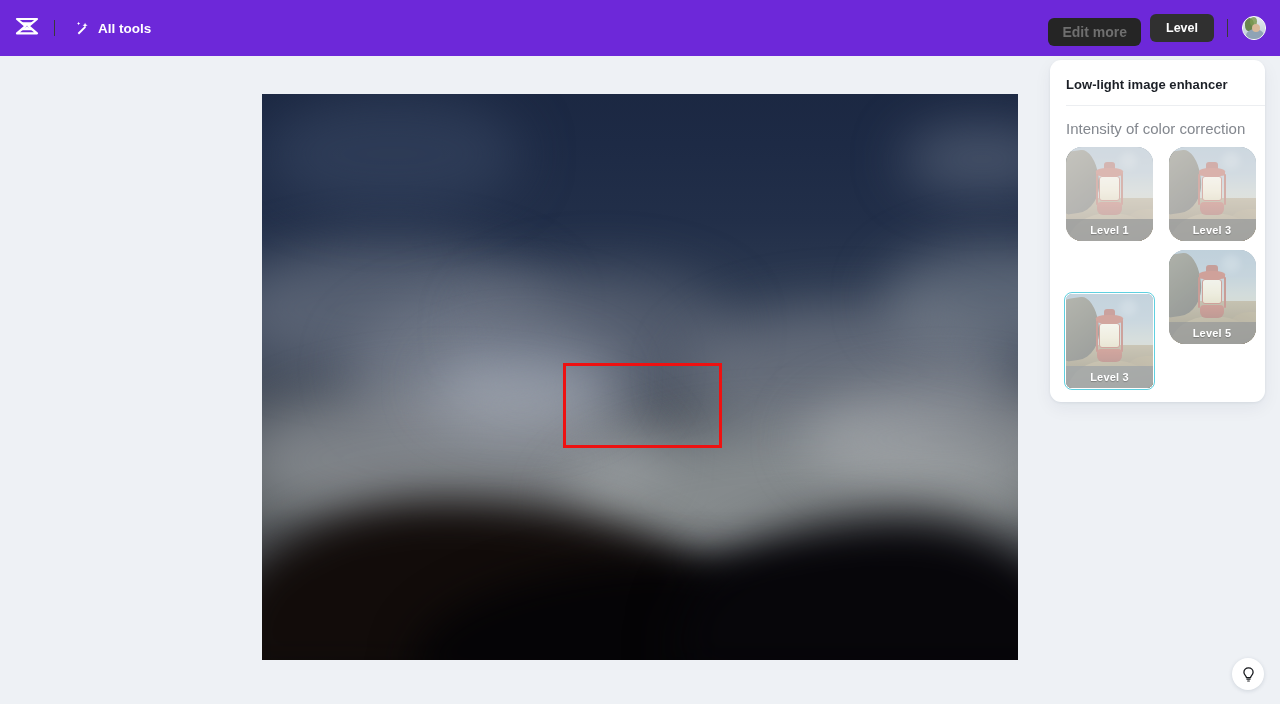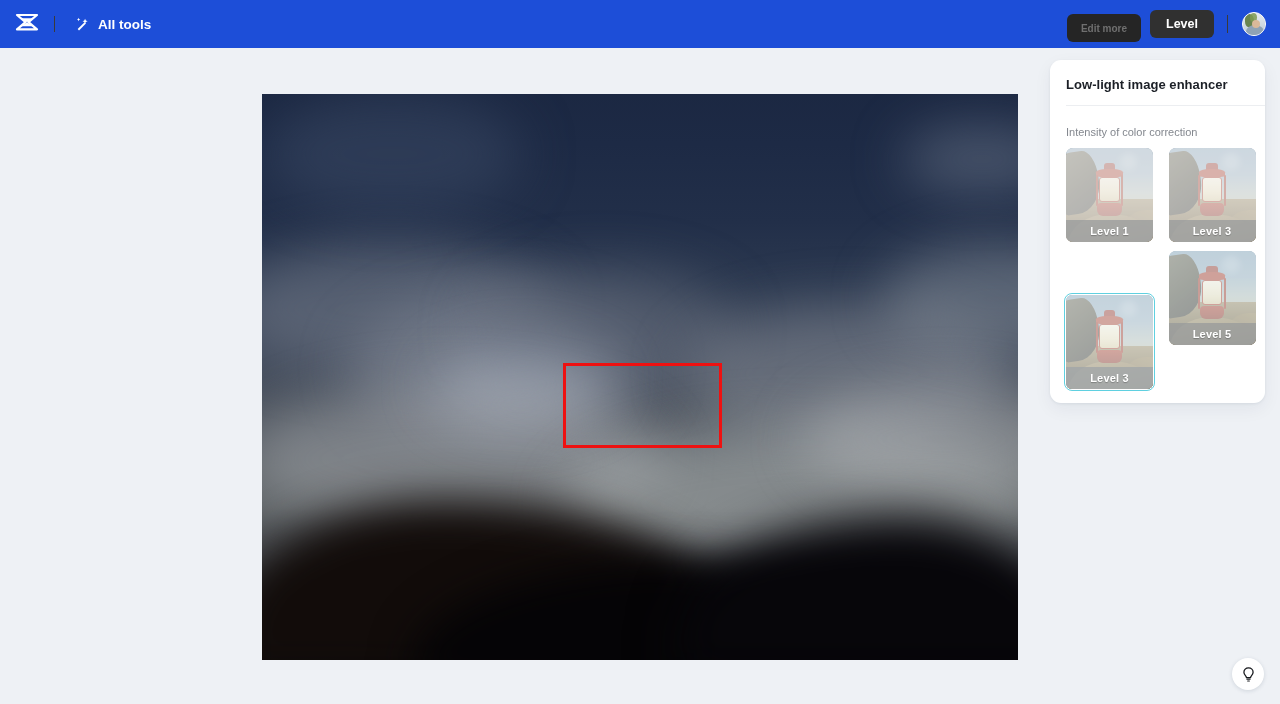--- a/index.html
+++ b/index.html
@@ -7,22 +7,22 @@
     width: 1280px; height: 704px;
     overflow: hidden;
     font-family: "Liberation Sans", sans-serif;
     background: #eef1f5;
   }
   #app { position: relative; width: 1280px; height: 704px; }
 
   
   .topbar {
     position: absolute; left: 0; top: 0;
-    width: 1280px; height: 48px;
-    background: #1d4ed8;
+    width: 1280px; height: 56px;
+    background: #6d28d9;
     display: flex; align-items: center;
     padding: 0 14px 0 12px;
     z-index: 40;
   }
   .logo-wrap { width: 30px; height: 30px; display: flex; align-items: center; justify-content: center; }
   .logo-svg { display: block; }
   .topbar-sep {
     width: 1px; height: 16px; background: #3a3a3a;
     margin: 0 14px 0 12px;
   }
@@ -30,21 +30,21 @@
     display: flex; align-items: center; gap: 8px;
     color: #ffffff; font-size: 13.5px; font-weight: 700;
     cursor: pointer; padding: 5px 4px; border-radius: 5px;
   }
   .wand-icon { width: 17px; height: 17px; display: block; }
   .topbar-right {
     margin-left: auto; display: flex; align-items: center; gap: 9px;
   }
   .btn-edit-more {
     background: #252525; color: #6f6f6f;
-    font-size: 10px; font-weight: 700;
+    font-size: 14px; font-weight: 700;
     border: none; border-radius: 6px;
     padding: 7px 14px; height: 28px;
     display: flex; align-items: center;
     cursor: default;
     margin-top: 8px;
   }
   .btn-export {
     background: #303030; color: #ffffff;
     font-size: 12.5px; font-weight: 700;
     border: none; border-radius: 6px;
@@ -184,32 +184,32 @@
   }
   .panel-title {
     font-size: 13px; font-weight: 700; color: #1b1f26;
     letter-spacing: .05px;
   }
   .panel-div {
     height: 1px; background: #eceef1;
     margin: 13px 0 0 0;
   }
   .panel-sub {
-    font-size: 11px; color: #83878e;
-    margin-top: 20px; margin-bottom: 10px;
+    font-size: 15px; color: #83878e;
+    margin-top: 14px; margin-bottom: 10px;
   }
   .thumb-grid {
     display: grid;
     grid-template-columns: 1fr 1fr;
     gap: 9px 6px;
   }
   .thumb {
     position: relative;
     width: 87px; height: 94px;
-    border-radius: 7px;
+    border-radius: 16px;
     overflow: hidden;
     cursor: pointer;
     background: #cfd2d4;
   }
   .thumb.selected {
     outline: 1.6px solid #5fd0e0;
     outline-offset: 1.6px;
     border-radius: 6px;
   }
   .thumb-photo {

